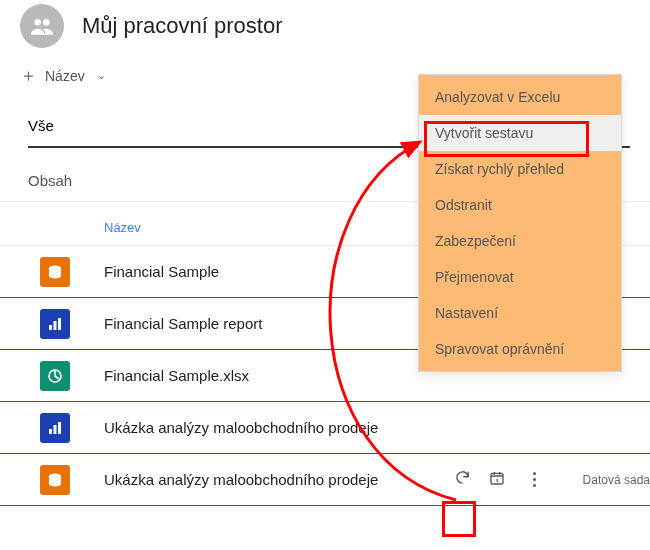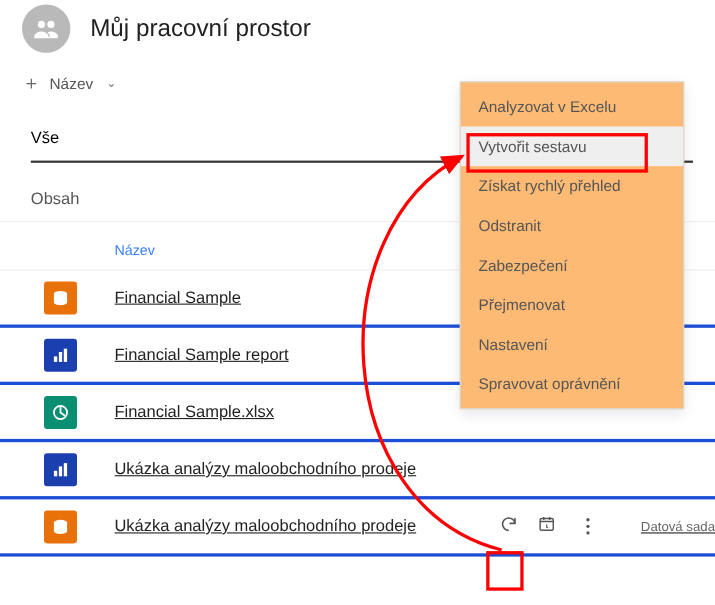--- a/index.html
+++ b/index.html
@@ -23,22 +23,22 @@
   .toolbar { padding: 6px 20px 6px 20px; display: flex; align-items: center; }
   .new-btn { display: inline-flex; align-items: center; gap: 8px; font-size: 14px; color: #555; cursor: pointer; }
   .plus-ico { font-size: 17px; color: #666; }
   .chev { font-size: 11px; color: #777; margin-left: 4px; }
   .tabs { display: flex; gap: 24px; padding: 24px 20px 0 28px; border-bottom: 1px solid #eee; font-size: 15px; color: #555; flex-direction: column; }
   .tab { padding-bottom: 12px; cursor: pointer; }
   .tab.active { color: #000; border-bottom: 2px solid #333; }
   .col-head { padding: 18px 12px 10px 104px; font-size: 13px; color: #3b82f6; border-bottom: 1px solid #eee; }
   .row {
     display: flex; align-items: center; height: 52px;
-    padding-left: 40px; border-bottom: 3px solid #1d4ed8;
-    font-size: 15px; color: #222; text-decoration: underline;
+    padding-left: 40px; border-bottom: 1px solid #1d4ed8;
+    font-size: 15px; color: #222;
   }
   .row-ico {
     width: 30px; height: 30px; border-radius: 3px;
     display: flex; align-items: center; justify-content: center;
     color: #fff; margin-right: 34px;
   }
   .ico-dataset { background: #e8710a; }
   .ico-report  { background: #1c3fb0; }
   .ico-workbook{ background: #0a8f72; }
   .row-name { flex: 1; white-space: nowrap; overflow: hidden; text-overflow: ellipsis; padding-right: 10px;}

